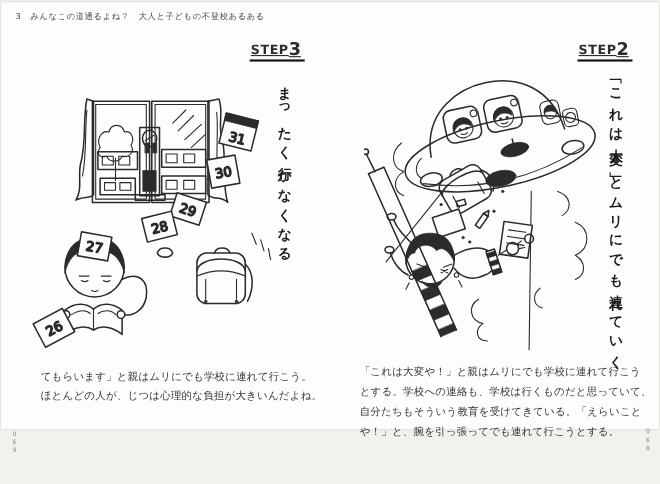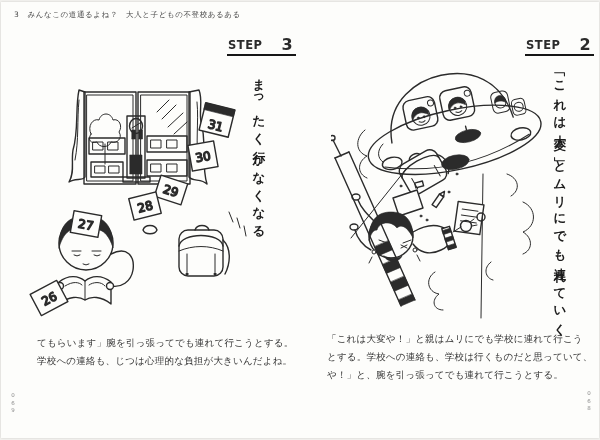--- a/index.html
+++ b/index.html
@@ -2,32 +2,32 @@
 <html><head>
 <meta charset="utf-8">
 <style>
   html,body{margin:0;padding:0;}
   body{
     width:600px;height:440px;overflow:hidden;
     background:#f2f1ee;
     font-family:"DejaVu Sans","Liberation Sans",sans-serif;
   }
   .spread{
-    position:relative;width:598px;height:436px;margin:2px 1px;
+    position:relative;width:598px;height:388px;margin:2px 1px;
     background:#fdfdfb;color:#2b2b2b;
     box-shadow:0 0 2px rgba(0,0,0,.15);
   }
   .running-header{
     position:absolute;left:13px;top:8px;
     font-size:7.5px;letter-spacing:.6px;color:#4a4a4a;white-space:nowrap;
   }
   .step{
     position:absolute;top:36px;
-    display:flex;align-items:flex-end;gap:19px;
-    border-bottom:2.2px solid #161616;padding:0 3px 2px 1px;
+    display:flex;align-items:flex-end;gap:0;
+    border-bottom:2.2px solid #161616;padding:0 3px 2px 1px;text-decoration:underline;
   }
   .step .s-label{font-size:11.5px;font-weight:bold;letter-spacing:.5px;line-height:1;}
   .step .s-num{font-size:16px;font-weight:bold;line-height:.85;}
   .step-left{left:226px;}
   .step-right{left:524px;}
   .headline{
     position:absolute;
     writing-mode:vertical-rl;text-orientation:mixed;
     font-size:12.5px;font-weight:bold;letter-spacing:3.5px;
     color:#1c1c1c;white-space:nowrap;
@@ -185,22 +185,22 @@
         <g class="thin">
           <path d="M200,134 L204,144"></path>
             <path d="M208,140 L211,150"></path>
             <path d="M215,148 L217,158"></path>
         </g>
       </g>
     </g>
   </svg>
 
   <div class="body-text body-left">
-    <div>てもらいます」腕を引っ張ってでも連れて行こうとする。</div>
-    <div>学校への連絡も、じつは心理的な負担が大きいんだよね。</div>
+    <div>てもらいます」と親はムリにでも学校に連れて行こう。</div>
+    <div>ほとんどの人が、じつは心理的な負担が大きいんだよね。</div>
   </div>
 
   <div class="pagenum pagenum-left">069</div>
 
   <div class="step step-right">
     <span class="s-label">STEP</span>
     <span class="s-num">2</span>
   </div>
 
   <div class="headline headline-right">「これは大変！」とムリにでも連れていく</div>
@@ -329,18 +329,19 @@
         <ellipse cx="25" cy="131" rx="4" ry="3"></ellipse>
         <path d="M40,184 C32,180 26,172 24,164"></path>
         <ellipse cx="23" cy="161" rx="4" ry="3"></ellipse>
       </g>
     </g>
   </svg>
 
   <div class="body-text body-right">
     <div>「これは大変や！」と親はムリにでも学校に連れて行こう</div>
     <div>とする。学校への連絡も、学校は行くものだと思っていて、</div>
+    <div>自分たちもそういう教育を受けてきている。「えらいこと</div>
     <div>や！」と、腕を引っ張ってでも連れて行こうとする。</div>
   </div>
 
   <div class="pagenum pagenum-right">068</div>
 
 </div>
 
 </body></html>

